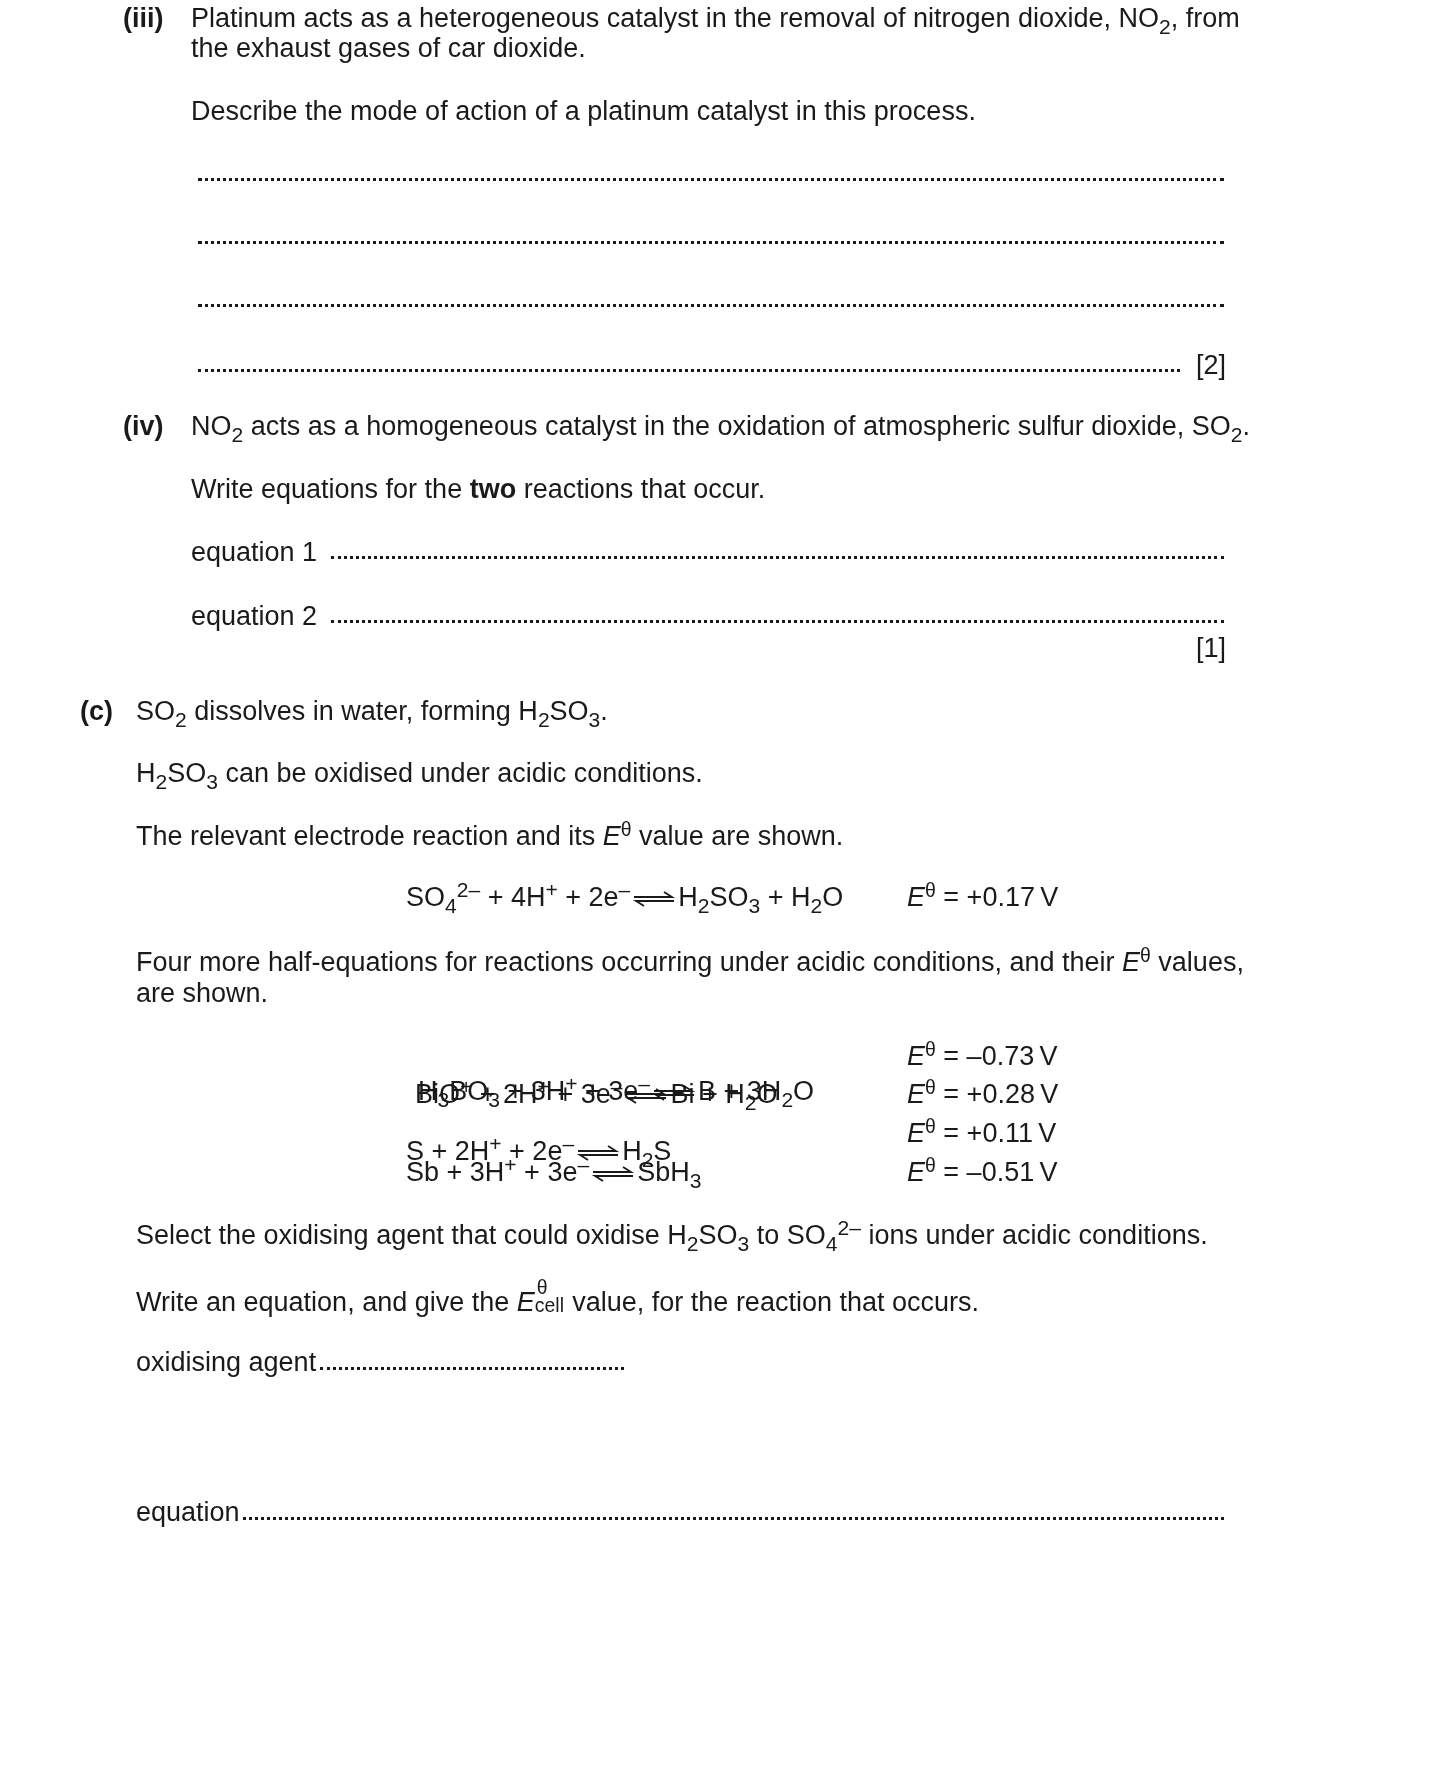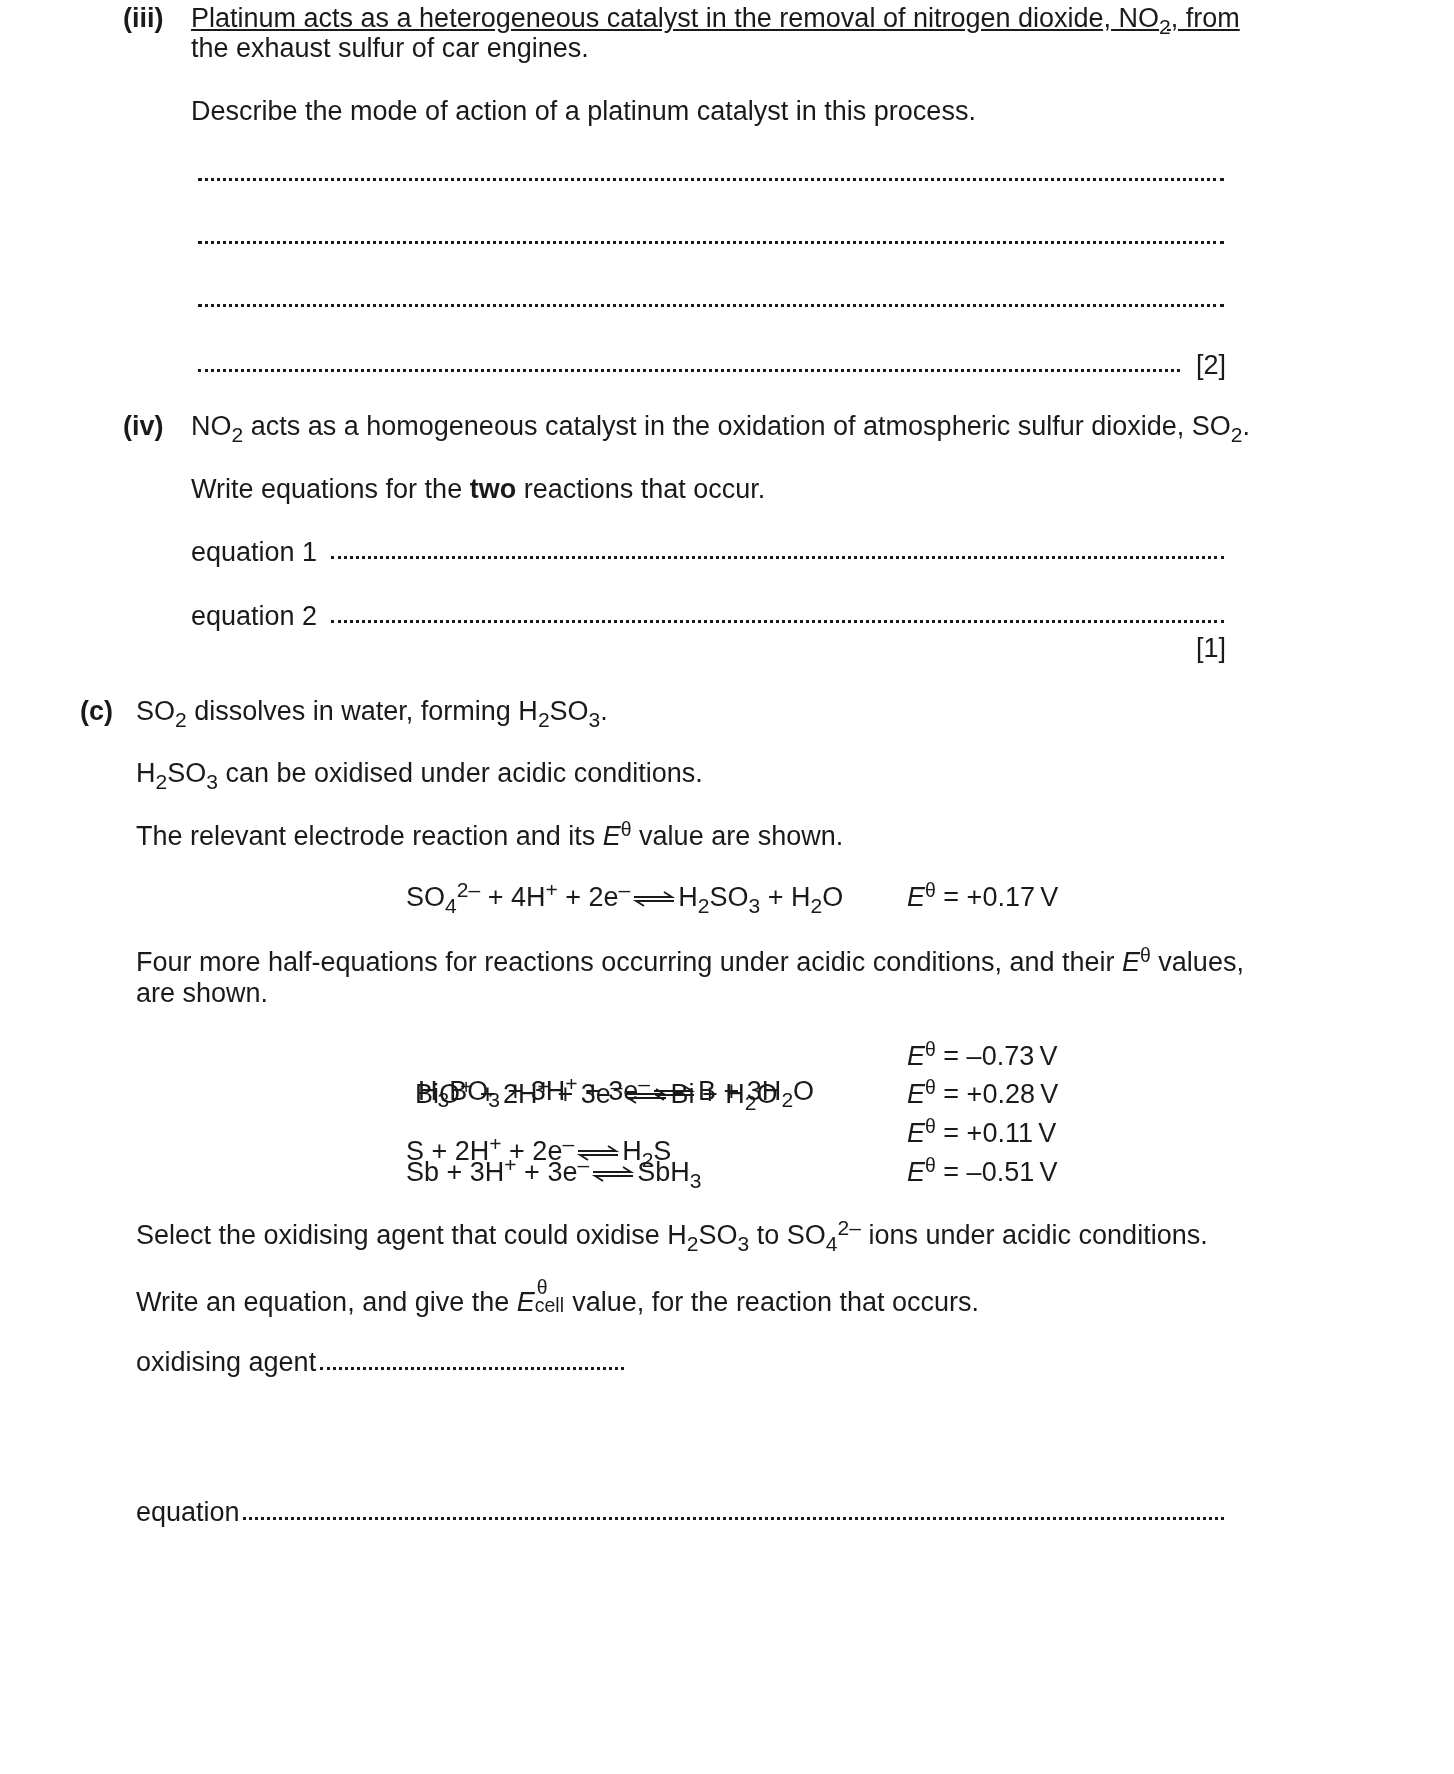--- a/index.html
+++ b/index.html
@@ -15,22 +15,22 @@
     position: absolute; height: 0; border-bottom: 3px dotted #1a1a1a;
   }
   .eq-arrow { display: inline-block; width: 44px; height: 16px; vertical-align: middle; margin: 0 2px; }
   .it { font-style: italic; }
   .theta { font-size: 0.72em; vertical-align: 0.45em; line-height: 0; font-style: normal; }
 </style>
 </head>
 <body>
 
 <div class="abs lbl" style="left:123px; top:3px;">(iii)</div>
-<div class="abs" style="left:191px; top:3px;text-decoration:underline;"><span>Platinum acts as a heterogeneous catalyst in the removal of nitrogen dioxide, NO</span><sub>2</sub><span>, from</span></div>
-<div class="abs" style="left:191px; top:33px;">the exhaust sulfur of car engines.</div>
+<div class="abs" style="left:191px; top:3px;"><span>Platinum acts as a heterogeneous catalyst in the removal of nitrogen dioxide, NO</span><sub>2</sub><span>, from</span></div>
+<div class="abs" style="left:191px; top:33px;">the exhaust gases of car dioxide.</div>
 <div class="abs" style="left:191px; top:96px;">Describe the mode of action of a platinum catalyst in this process.</div>
 
 <div class="dots" style="left:198px; width:1026px; top:178px;"></div>
 <div class="dots" style="left:198px; width:1026px; top:241px;"></div>
 <div class="dots" style="left:198px; width:1026px; top:304px;"></div>
 <div class="dots" style="left:198px; width:982px; top:369px;"></div>
 <div class="abs" style="left:1196px; top:350px;">[2]</div>
 
 <div class="abs lbl" style="left:123px; top:411px;">(iv)</div>
 <div class="abs" style="left:191px; top:411px;"><span>NO</span><sub>2</sub><span> acts as a homogeneous catalyst in the oxidation of atmospheric sulfur dioxide, SO</span><sub>2</sub><span>.</span></div>

